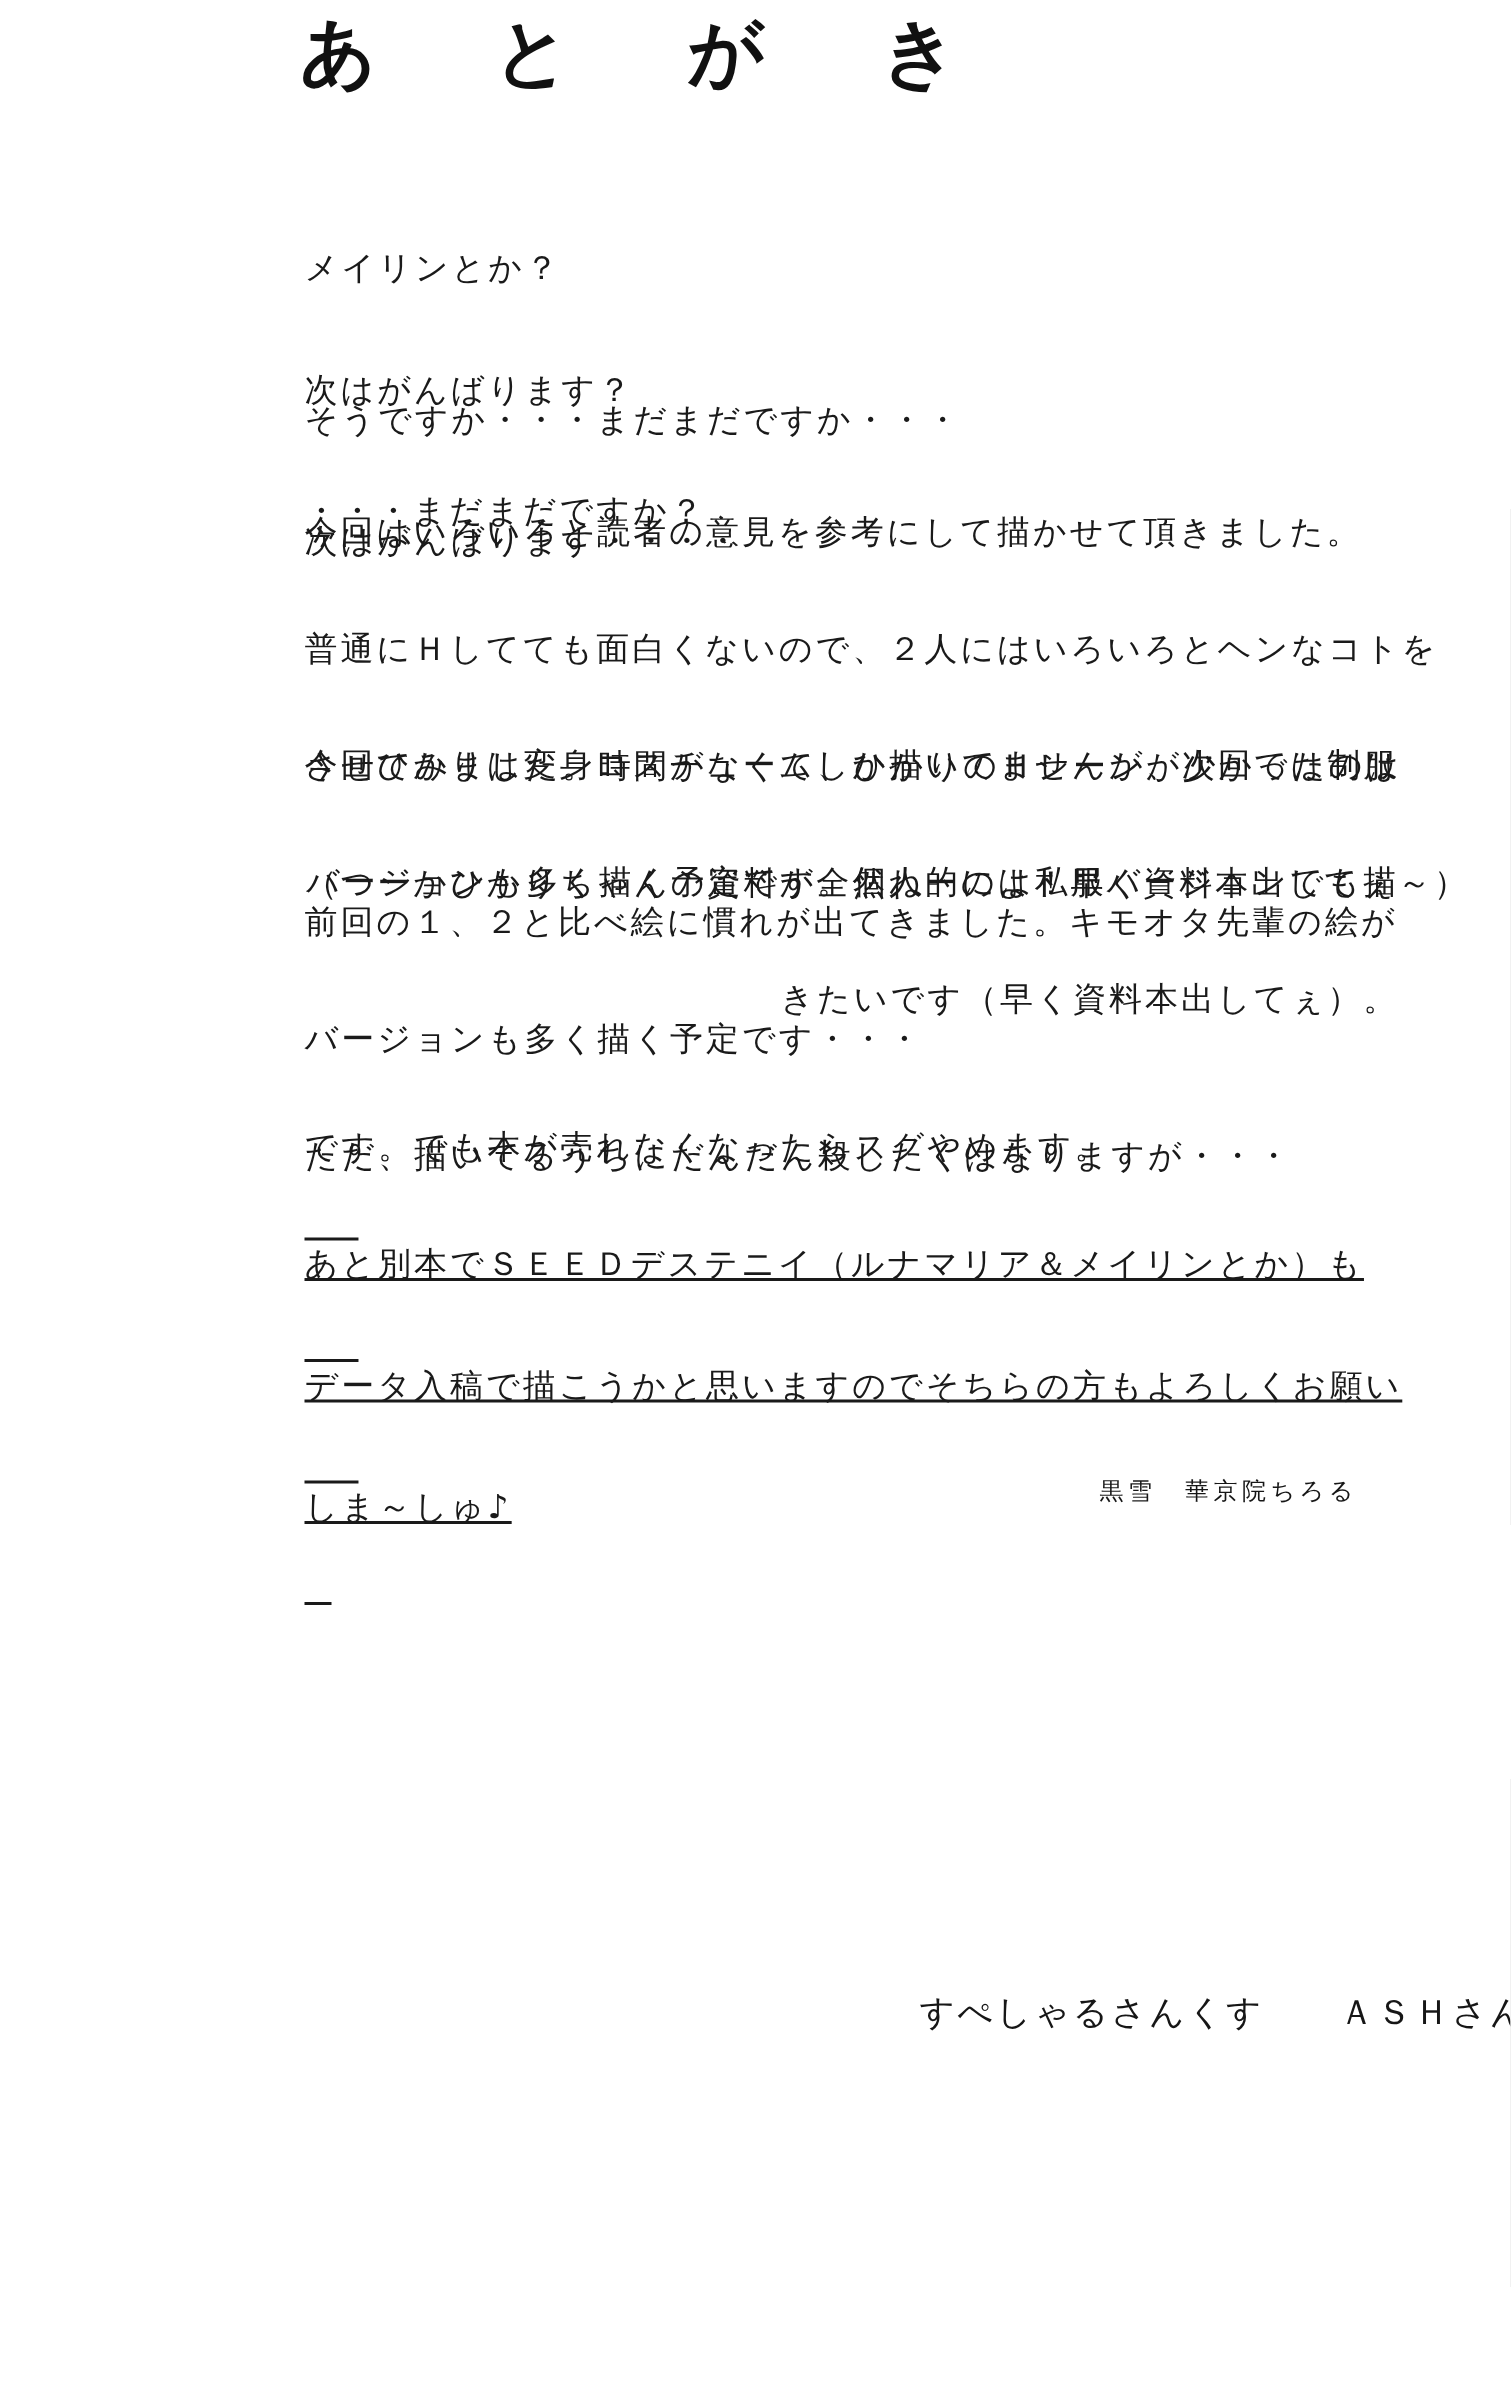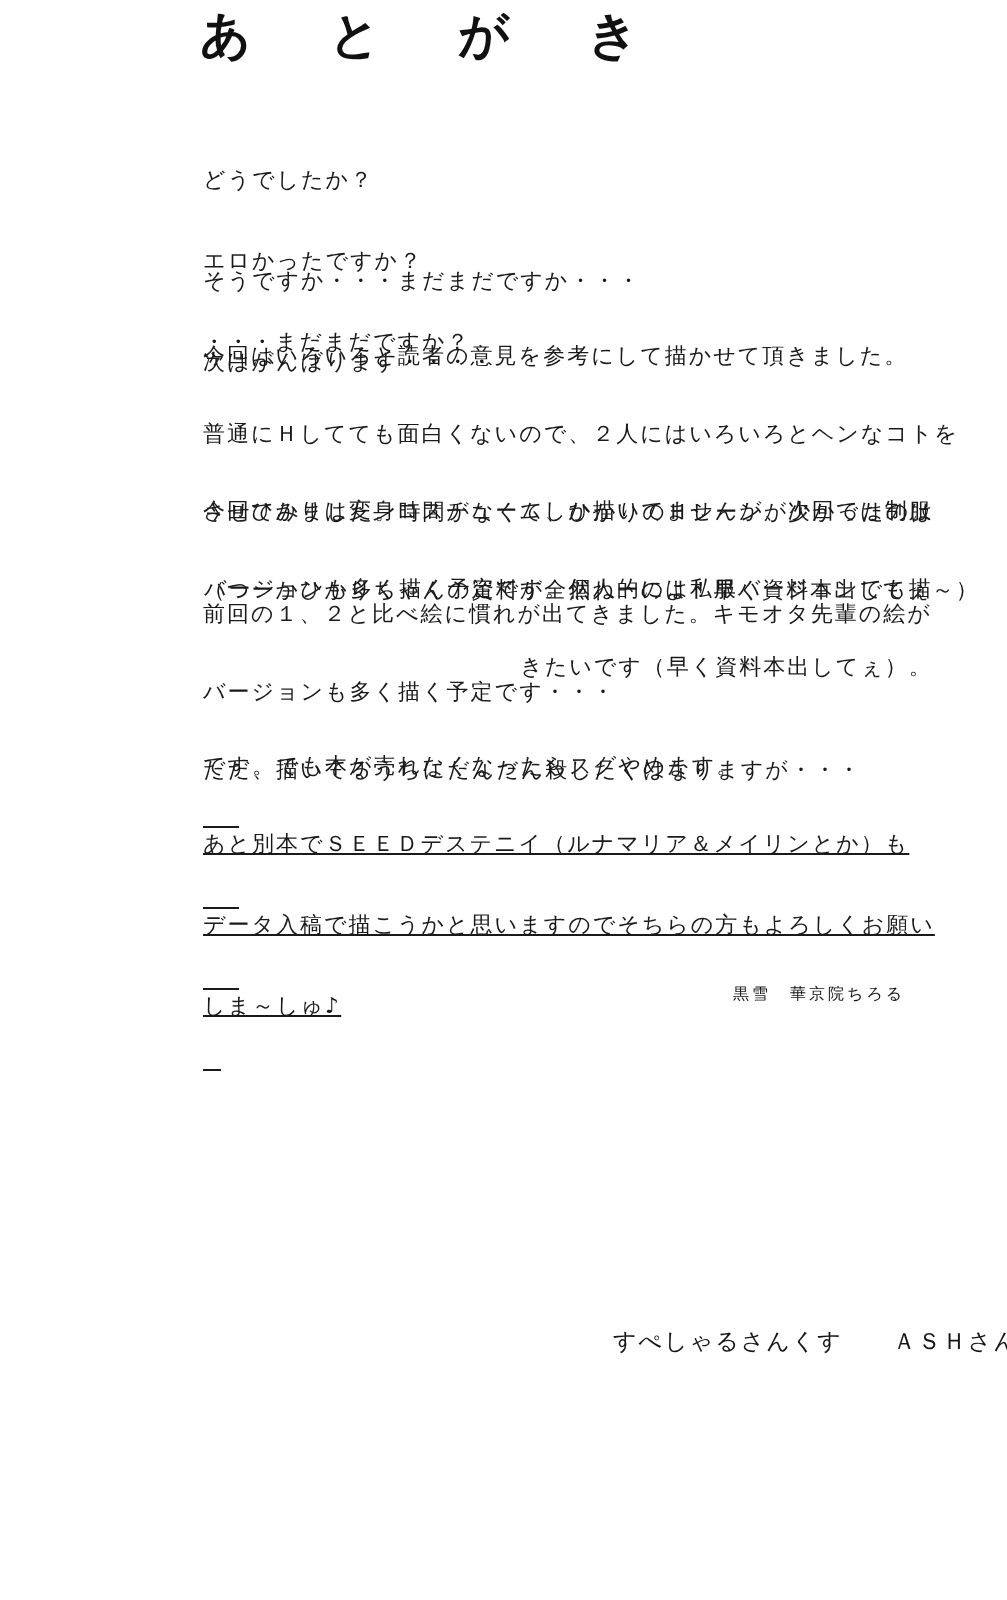--- a/index.html
+++ b/index.html
@@ -39,21 +39,21 @@
   .para .line {
     height: 27px;
   }
   .p1 { top: 112px; }
   .p2 { top: 213px; }
   .p3 { top: 291px; line-height: 26px; }
   .p3 .line { height: 26px; }
   .p4 { top: 446px; line-height: 26px; text-align: right; }
   .p4 .line { height: 26px; }
   .p5 { top: 551px; line-height: 26px; }
-  .p5 .line { height: 26px; font-family: Liberation Mono, monospace; }
+  .p5 .line { height: 26px; }
   .p6 { top: 701px; line-height: 26px; }
   .p6 .line { height: 26px; }
   .p7 { top: 776px; line-height: 27px; text-decoration: underline; }
   .signature {
     position: absolute;
     left: 733px;
     top: 984px;
     font-size: 16px;
     letter-spacing: 3px;
     white-space: pre;
@@ -70,22 +70,22 @@
   }
 </style>
 </head>
 <body>
 
 <div class="page">
 
   <div class="title">あ　と　が　き</div>
 
   <div class="para p1">
-    <div class="line">どうでしたか？</div>
-    <div class="line">エロかったですか？</div>
+    <div class="line">メイリンとか？</div>
+    <div class="line">次はがんばります？</div>
     <div class="line">・・・まだまだですか？</div>
   </div>
 
   <div class="para p2">
     <div class="line">そうですか・・・まだまだですか・・・</div>
     <div class="line">次はがんばります・・・・</div>
   </div>
 
   <div class="para p3">
     <div class="line">今回はいろいろと読者の意見を参考にして描かせて頂きました。</div>

